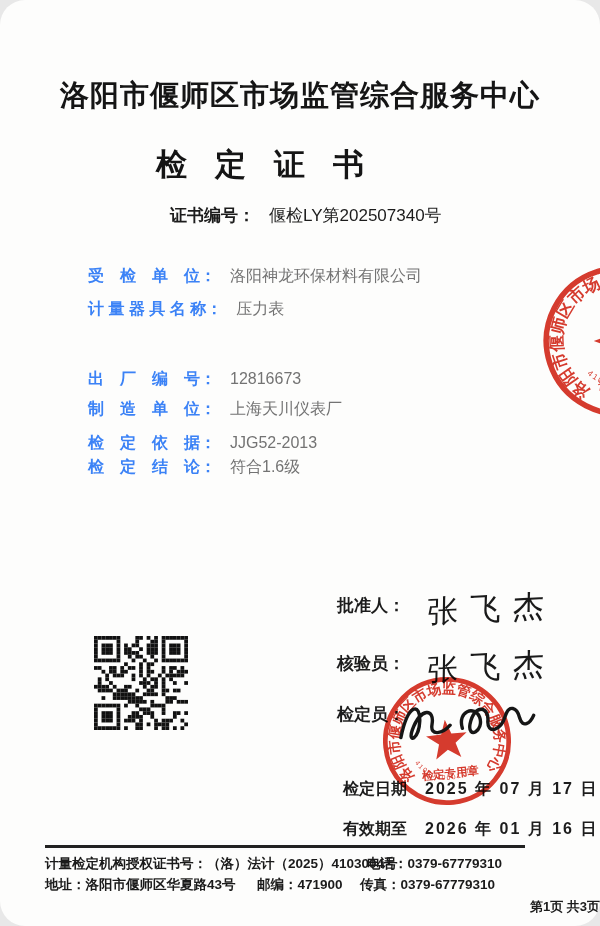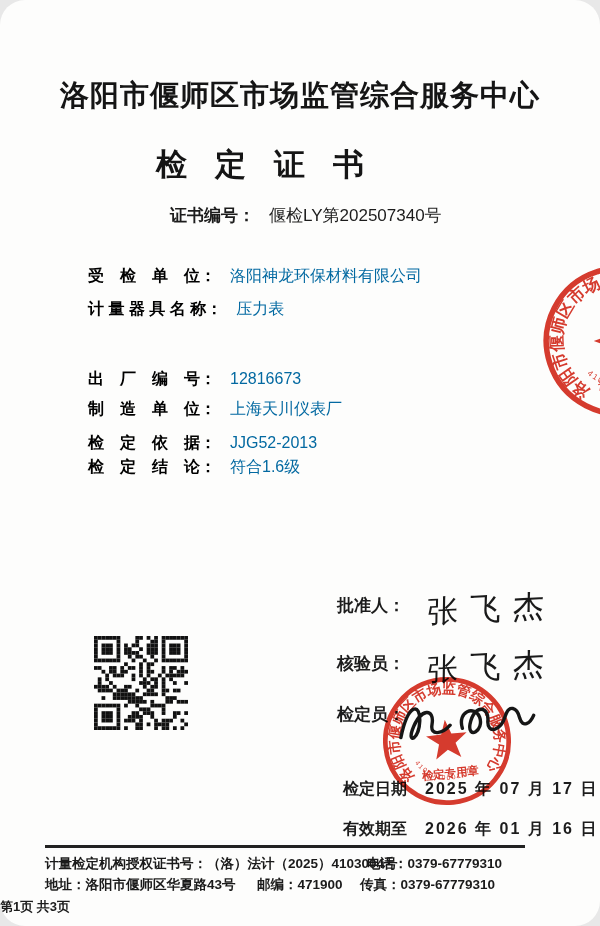--- a/index.html
+++ b/index.html
@@ -13,33 +13,33 @@
     top:76px; left:0; width:600px; text-align:center;
     font-size:29px; font-weight:bold; letter-spacing:1px; color:#151515;
   }
   .doc-title{
     top:144px; left:0; width:520px; text-align:center;
     font-size:31px; font-weight:bold; letter-spacing:28px; text-indent:28px; color:#151515;
   }
   .cert-row{ top:204px; left:170px; font-size:17px; }
   .cert-row .lbl{ font-weight:bold; margin-right:14px; }
   .field-row{ left:88px; font-size:16px; white-space:nowrap; }
-  .field-row .flabel{ display:inline-block; font-weight:bold; color:#000000; }
-  .field-row .fvalue{ margin-left:14px; color:#0369a1; }
+  .field-row .flabel{ display:inline-block; font-weight:bold; color:#3b82f6; }
+  .field-row .fvalue{ margin-left:14px; color:#737373; }
   .sig-row{ left:337px; font-size:17px; font-weight:bold; white-space:nowrap; }
   .sig-name{
     display:inline-block; margin-left:22px; vertical-align:-8px;
     font-size:31px; font-weight:500; letter-spacing:12px; color:#1a1a1a;
     transform:rotate(-3deg) skewX(-4deg); font-family:"Liberation Serif", serif;
   }
   .date-row{ left:343px; font-size:16px; font-weight:bold; white-space:nowrap; }
   .date-row .dvalue{ margin-left:18px; letter-spacing:2px; font-weight:bold; }
   .hrule{ top:845px; left:45px; width:480px; height:2.5px; background:#222; }
   .footer-line{ font-size:13.5px; font-weight:600; color:#1a1a1a; white-space:nowrap; }
-  .page-info{ top:898px; left:0; width:600px; text-align:left; font-size:13px; font-weight:600; }
+  .page-info{ top:898px; left:0; width:600px; text-align:right; font-size:13px; font-weight:600; }
   .seal{ mix-blend-mode:multiply; opacity:.92; }
   .seal svg text{ font-family:"Liberation Sans", sans-serif; }
   .qr{ top:636px; left:94px; width:94px; height:94px; }
   .scrawl{ top:688px; left:392px; z-index:5; }
 </style>
 </head>
 <body>
 
 <div class="page">
 

